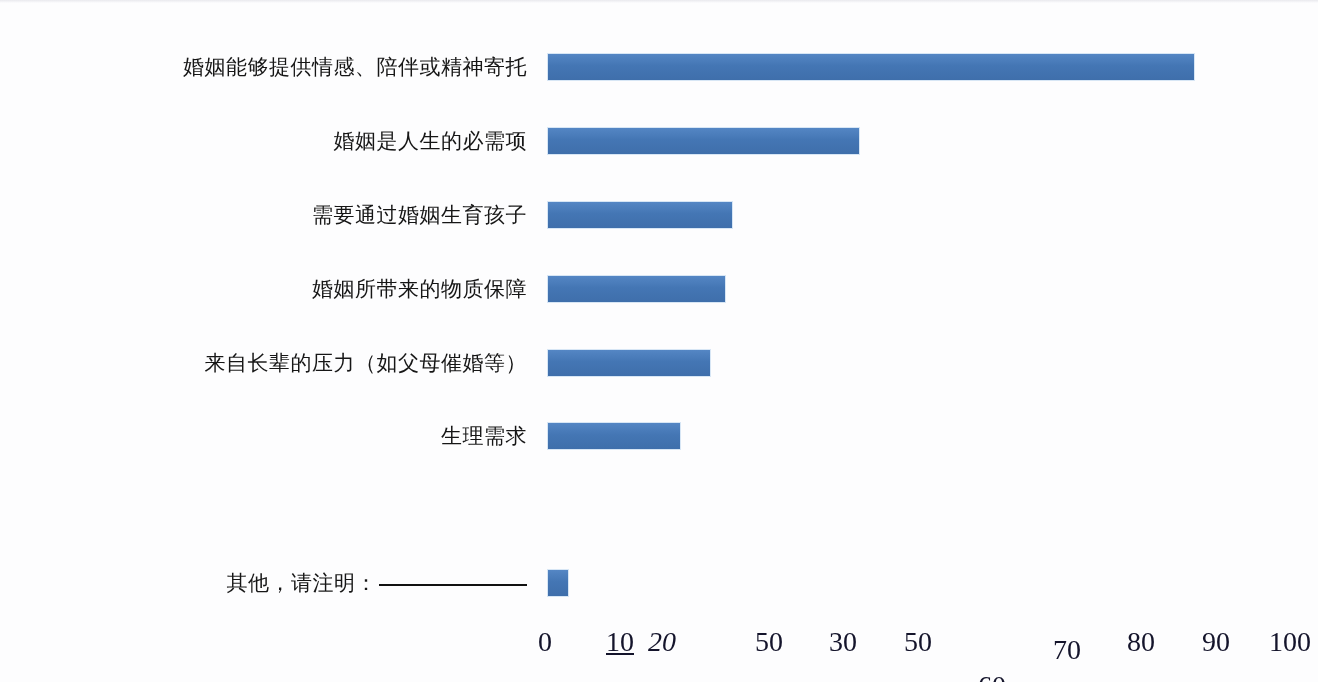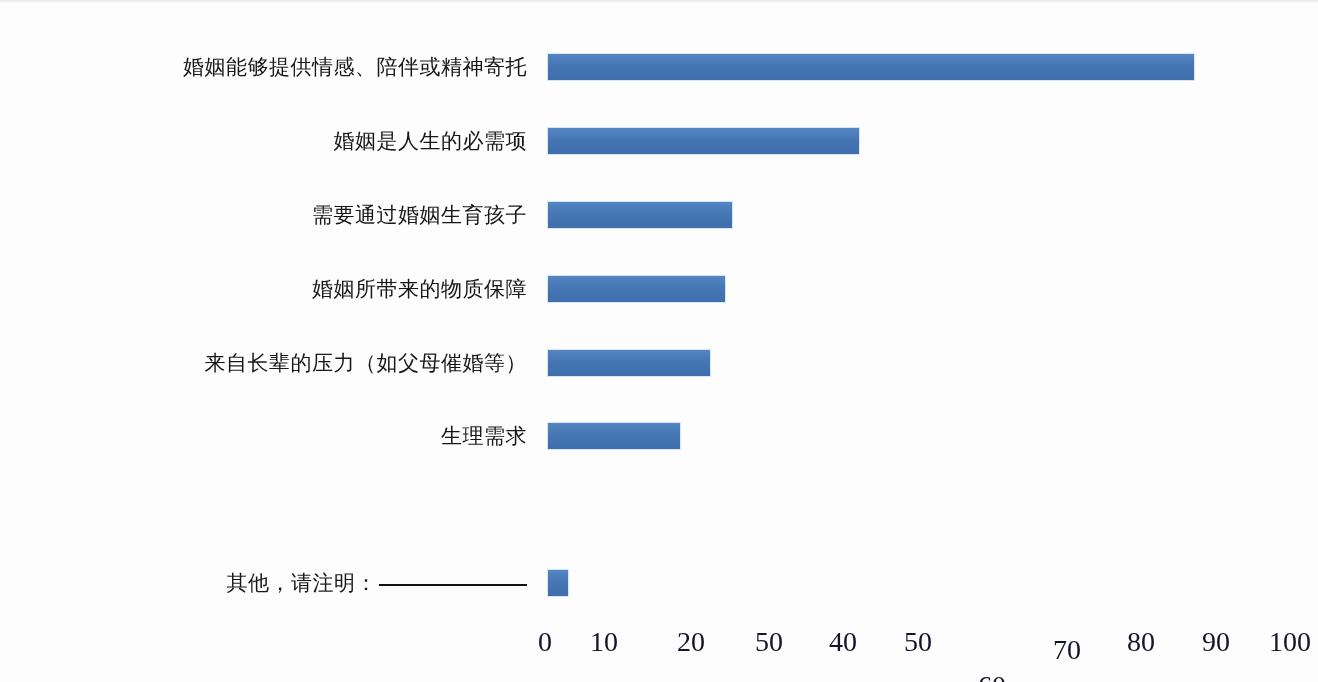--- a/index.html
+++ b/index.html
@@ -133,24 +133,24 @@
 
     <div class="bar-row" style="top:546px;">
       <div class="cat-label"><span>其他，请注明：</span><span class="blank-line"></span></div>
       <div class="bar" style="width: 22px; left: 547px;"></div>
     </div>
 
   </div>
 
   <div class="axis">
     <div class="tick" style="left:545px;">0</div>
-    <div class="tick" style="left:604px;">10</div>
-    <div class="tick" style="left:691px;">20</div>
+    <div class="tick" style="left:620px;text-decoration:underline;">10</div>
+    <div class="tick" style="left:662px;font-style:italic;">20</div>
     <div class="tick" style="left:769px;">50</div>
-    <div class="tick" style="left:843px;">40</div>
+    <div class="tick" style="left:843px;">30</div>
     <div class="tick" style="left:918px;">50</div>
     <div class="tick" style="left:992px;margin-top:44px;">60</div>
     <div class="tick" style="left:1067px;margin-top:8px;">70</div>
     <div class="tick" style="left:1141px;">80</div>
     <div class="tick" style="left:1216px;">90</div>
     <div class="tick" style="left:1290px;">100</div>
   </div>
 
 </div>
 

